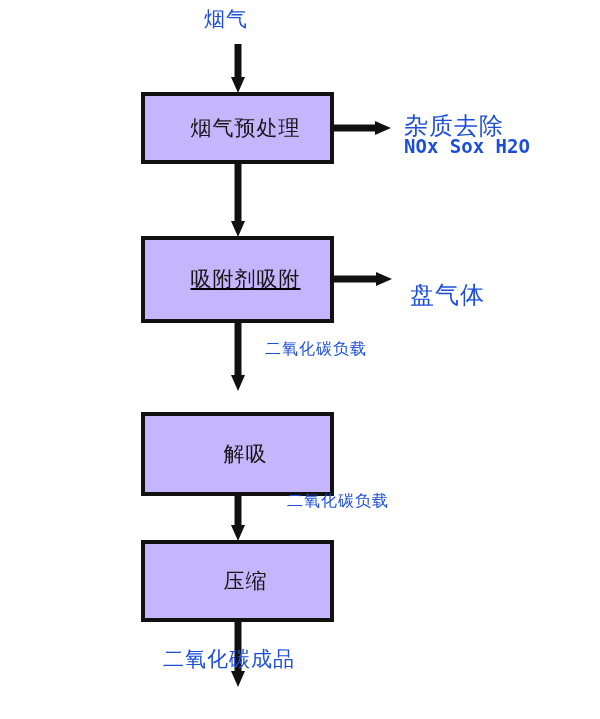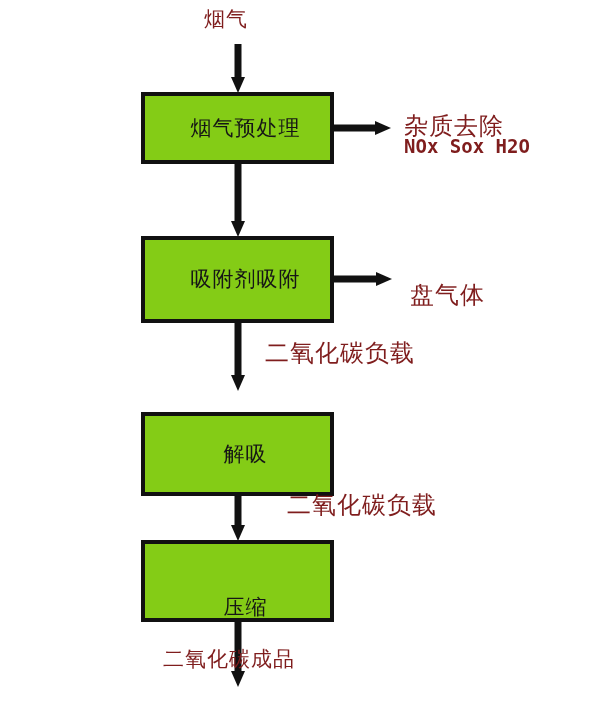--- a/index.html
+++ b/index.html
@@ -18,65 +18,65 @@
     position: absolute;
     left: 0;
     top: 0;
     width: 600px;
     height: 719px;
   }
   .node-box {
     position: absolute;
     box-sizing: border-box;
     border: 4px solid #111111;
-    background: #84cc16;
+    background: #c4b5fd;
     display: flex;
     align-items: center;
     justify-content: center;
     padding-left: 16px;
   }
   .node-label {
     font-family: "DejaVu Sans", "Liberation Sans", sans-serif;
     font-size: 21px;
     color: #161616;
     letter-spacing: 1px;
     white-space: nowrap;
     line-height: 1;
   }
   .flow-text {
     position: absolute;
     font-family: "DejaVu Sans", "Liberation Sans", sans-serif;
-    color: #7f1d1d;
+    color: #1d4ed8;
     white-space: nowrap;
     line-height: 1.12;
   }
   .text-io {
     font-size: 21px;
     letter-spacing: 1px;
   }
   .text-stream {
-    font-size: 24px;
+    font-size: 16px;
     letter-spacing: 1px;
   }
   .text-side-main {
     font-size: 24px;
     letter-spacing: 1px;
   }
   .text-side-sub {
     font-size: 19px;
     letter-spacing: 0px;
     font-family: "DejaVu Sans Mono", "Liberation Mono", monospace;
     font-weight: bold;
   }
 
   
   #box-pretreat  { left: 141px; top: 92px;  width: 193px; height: 72px; }
-  #box-adsorb    { left: 141px; top: 236px; width: 193px; height: 87px; }
+  #box-adsorb    { left: 141px; top: 236px; width: 193px; height: 87px; text-decoration: underline; }
   #box-desorb    { left: 141px; top: 412px; width: 193px; height: 84px; }
-  #box-compress  { left: 141px; top: 540px; width: 193px; height: 82px; align-items: flex-end; }
+  #box-compress  { left: 141px; top: 540px; width: 193px; height: 82px; }
 
   
   #label-feed        { left: 204px; top: 8px; }
   #label-impurity    { left: 404px; top: 113px; }
   #label-impurity-sub{ left: 404px; top: 136px; }
   #label-lean-gas    { left: 410px; top: 266px; margin-top: 16px; }
   #label-loaded      { left: 265px; top: 340px; }
   #label-enriched    { left: 287px; top: 492px; }
   #label-product     { left: 163px; top: 648px; }
 </style>

